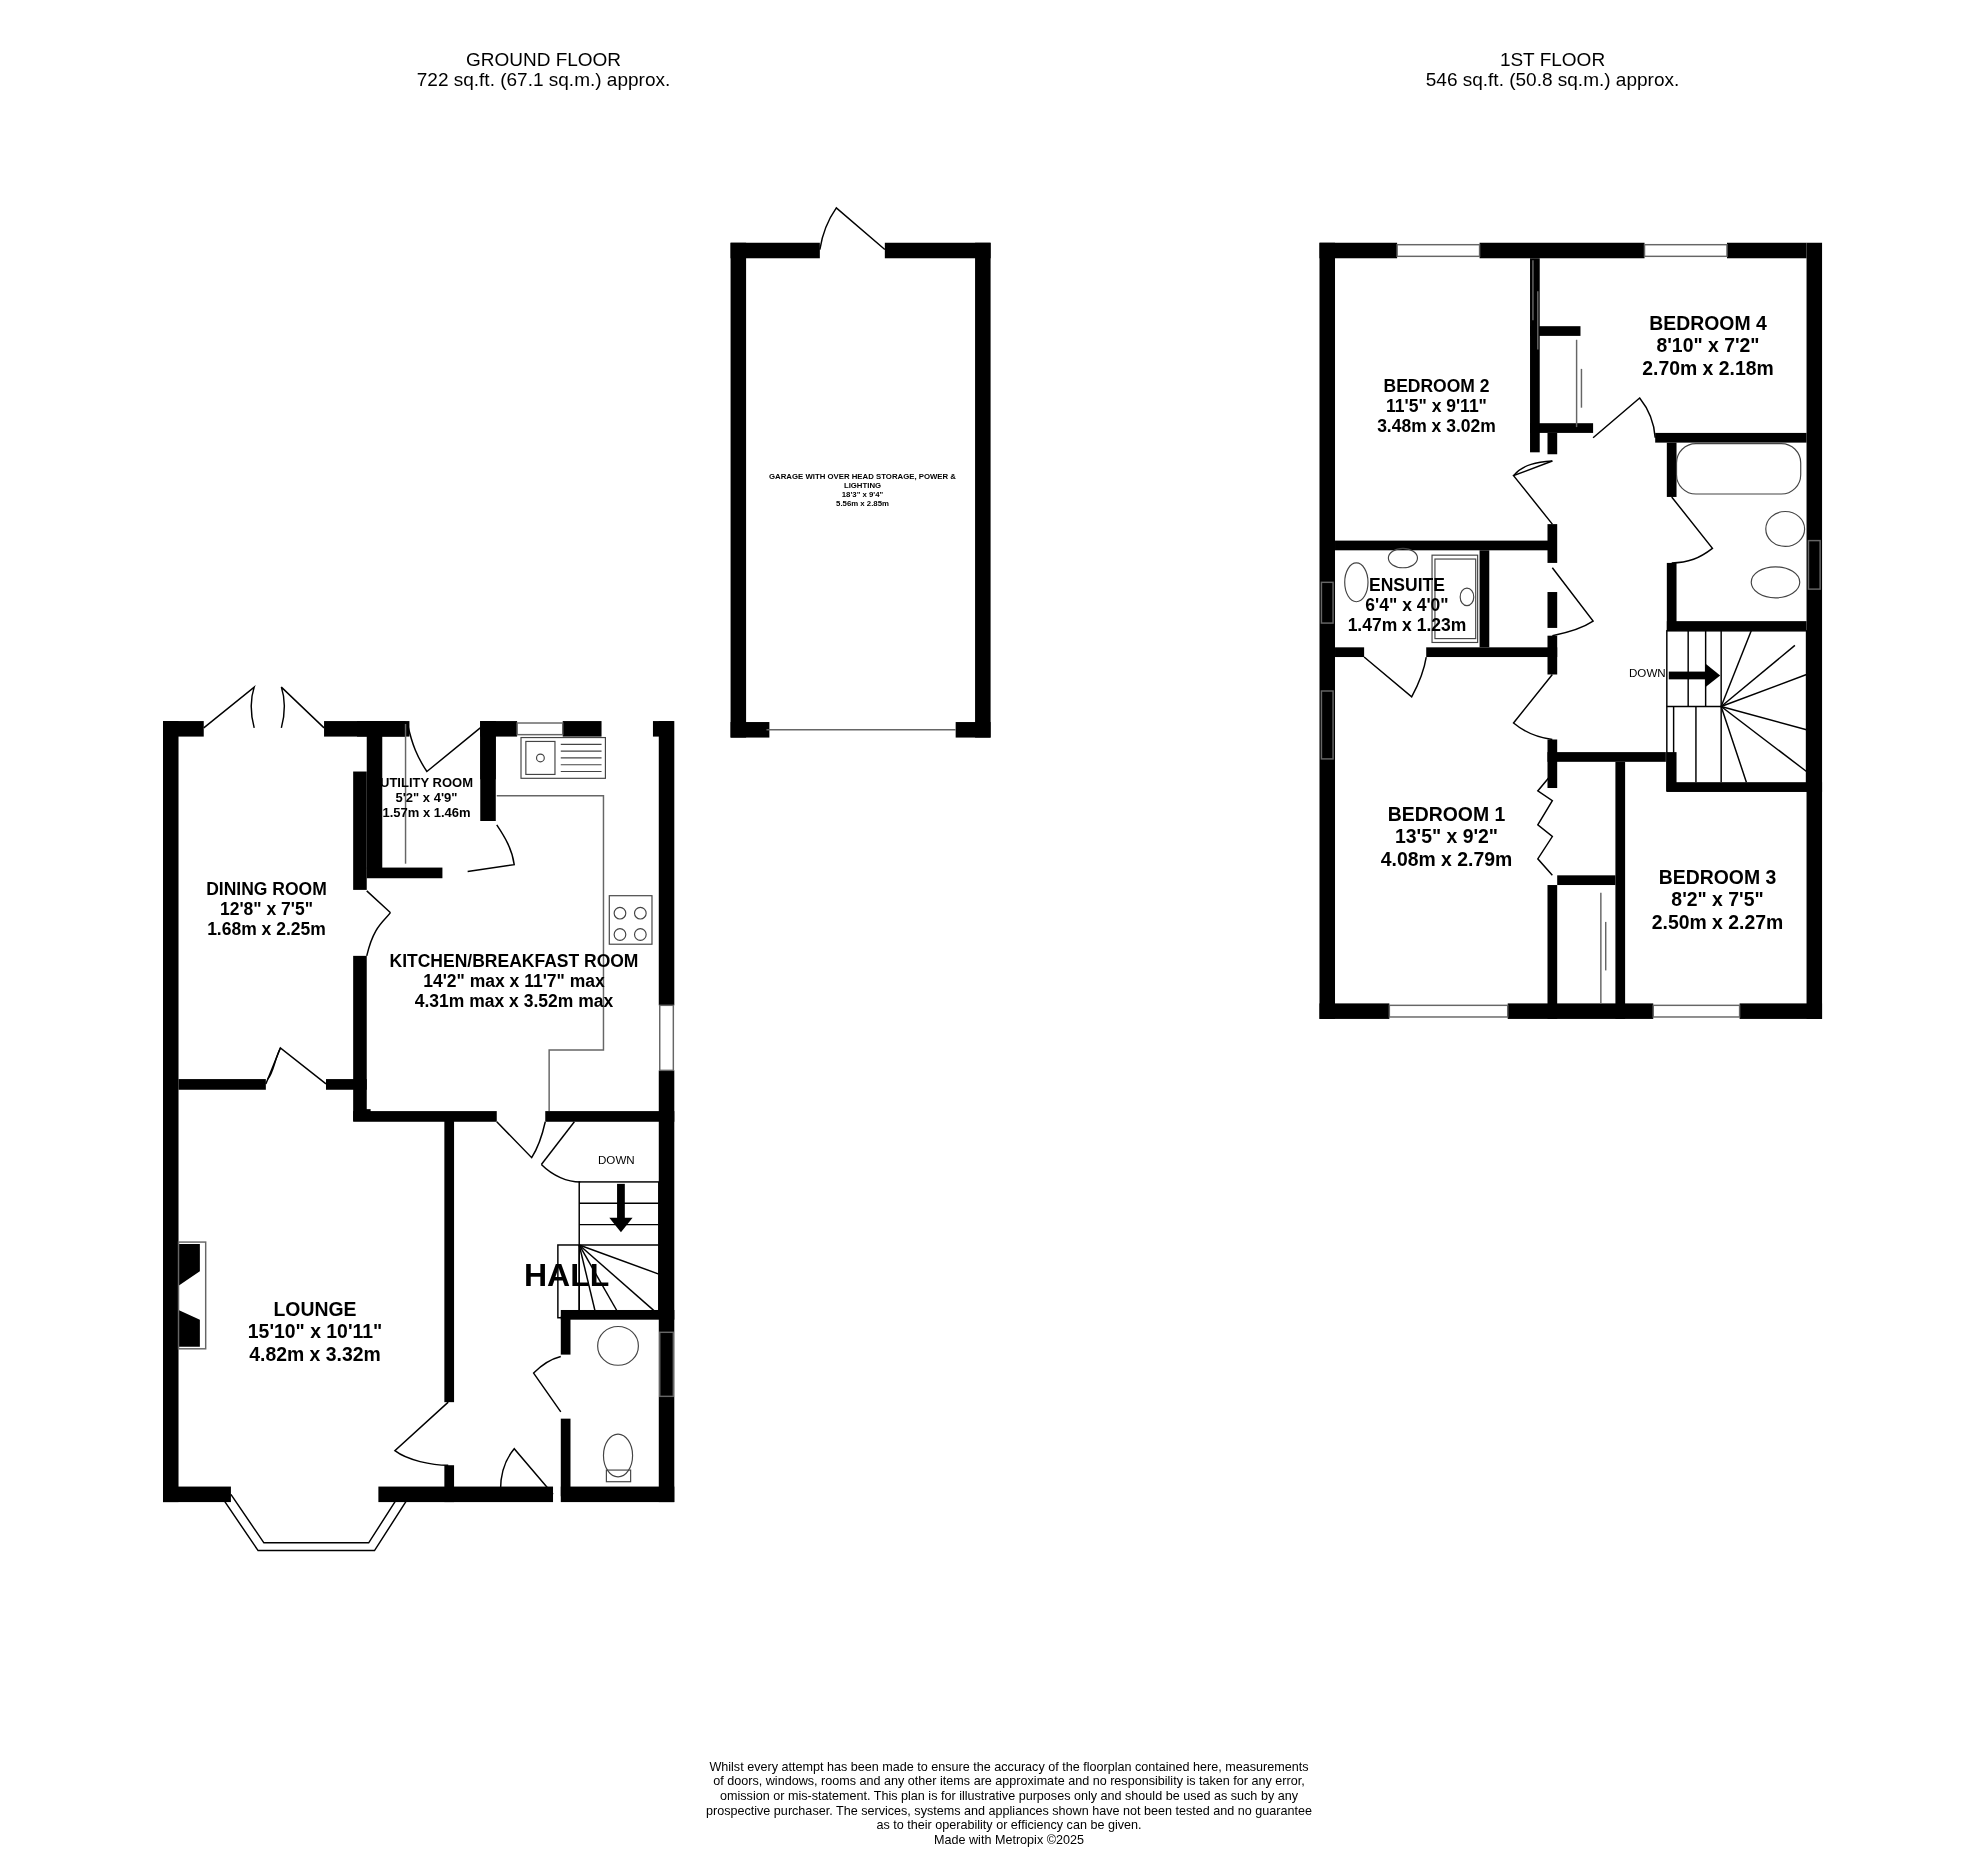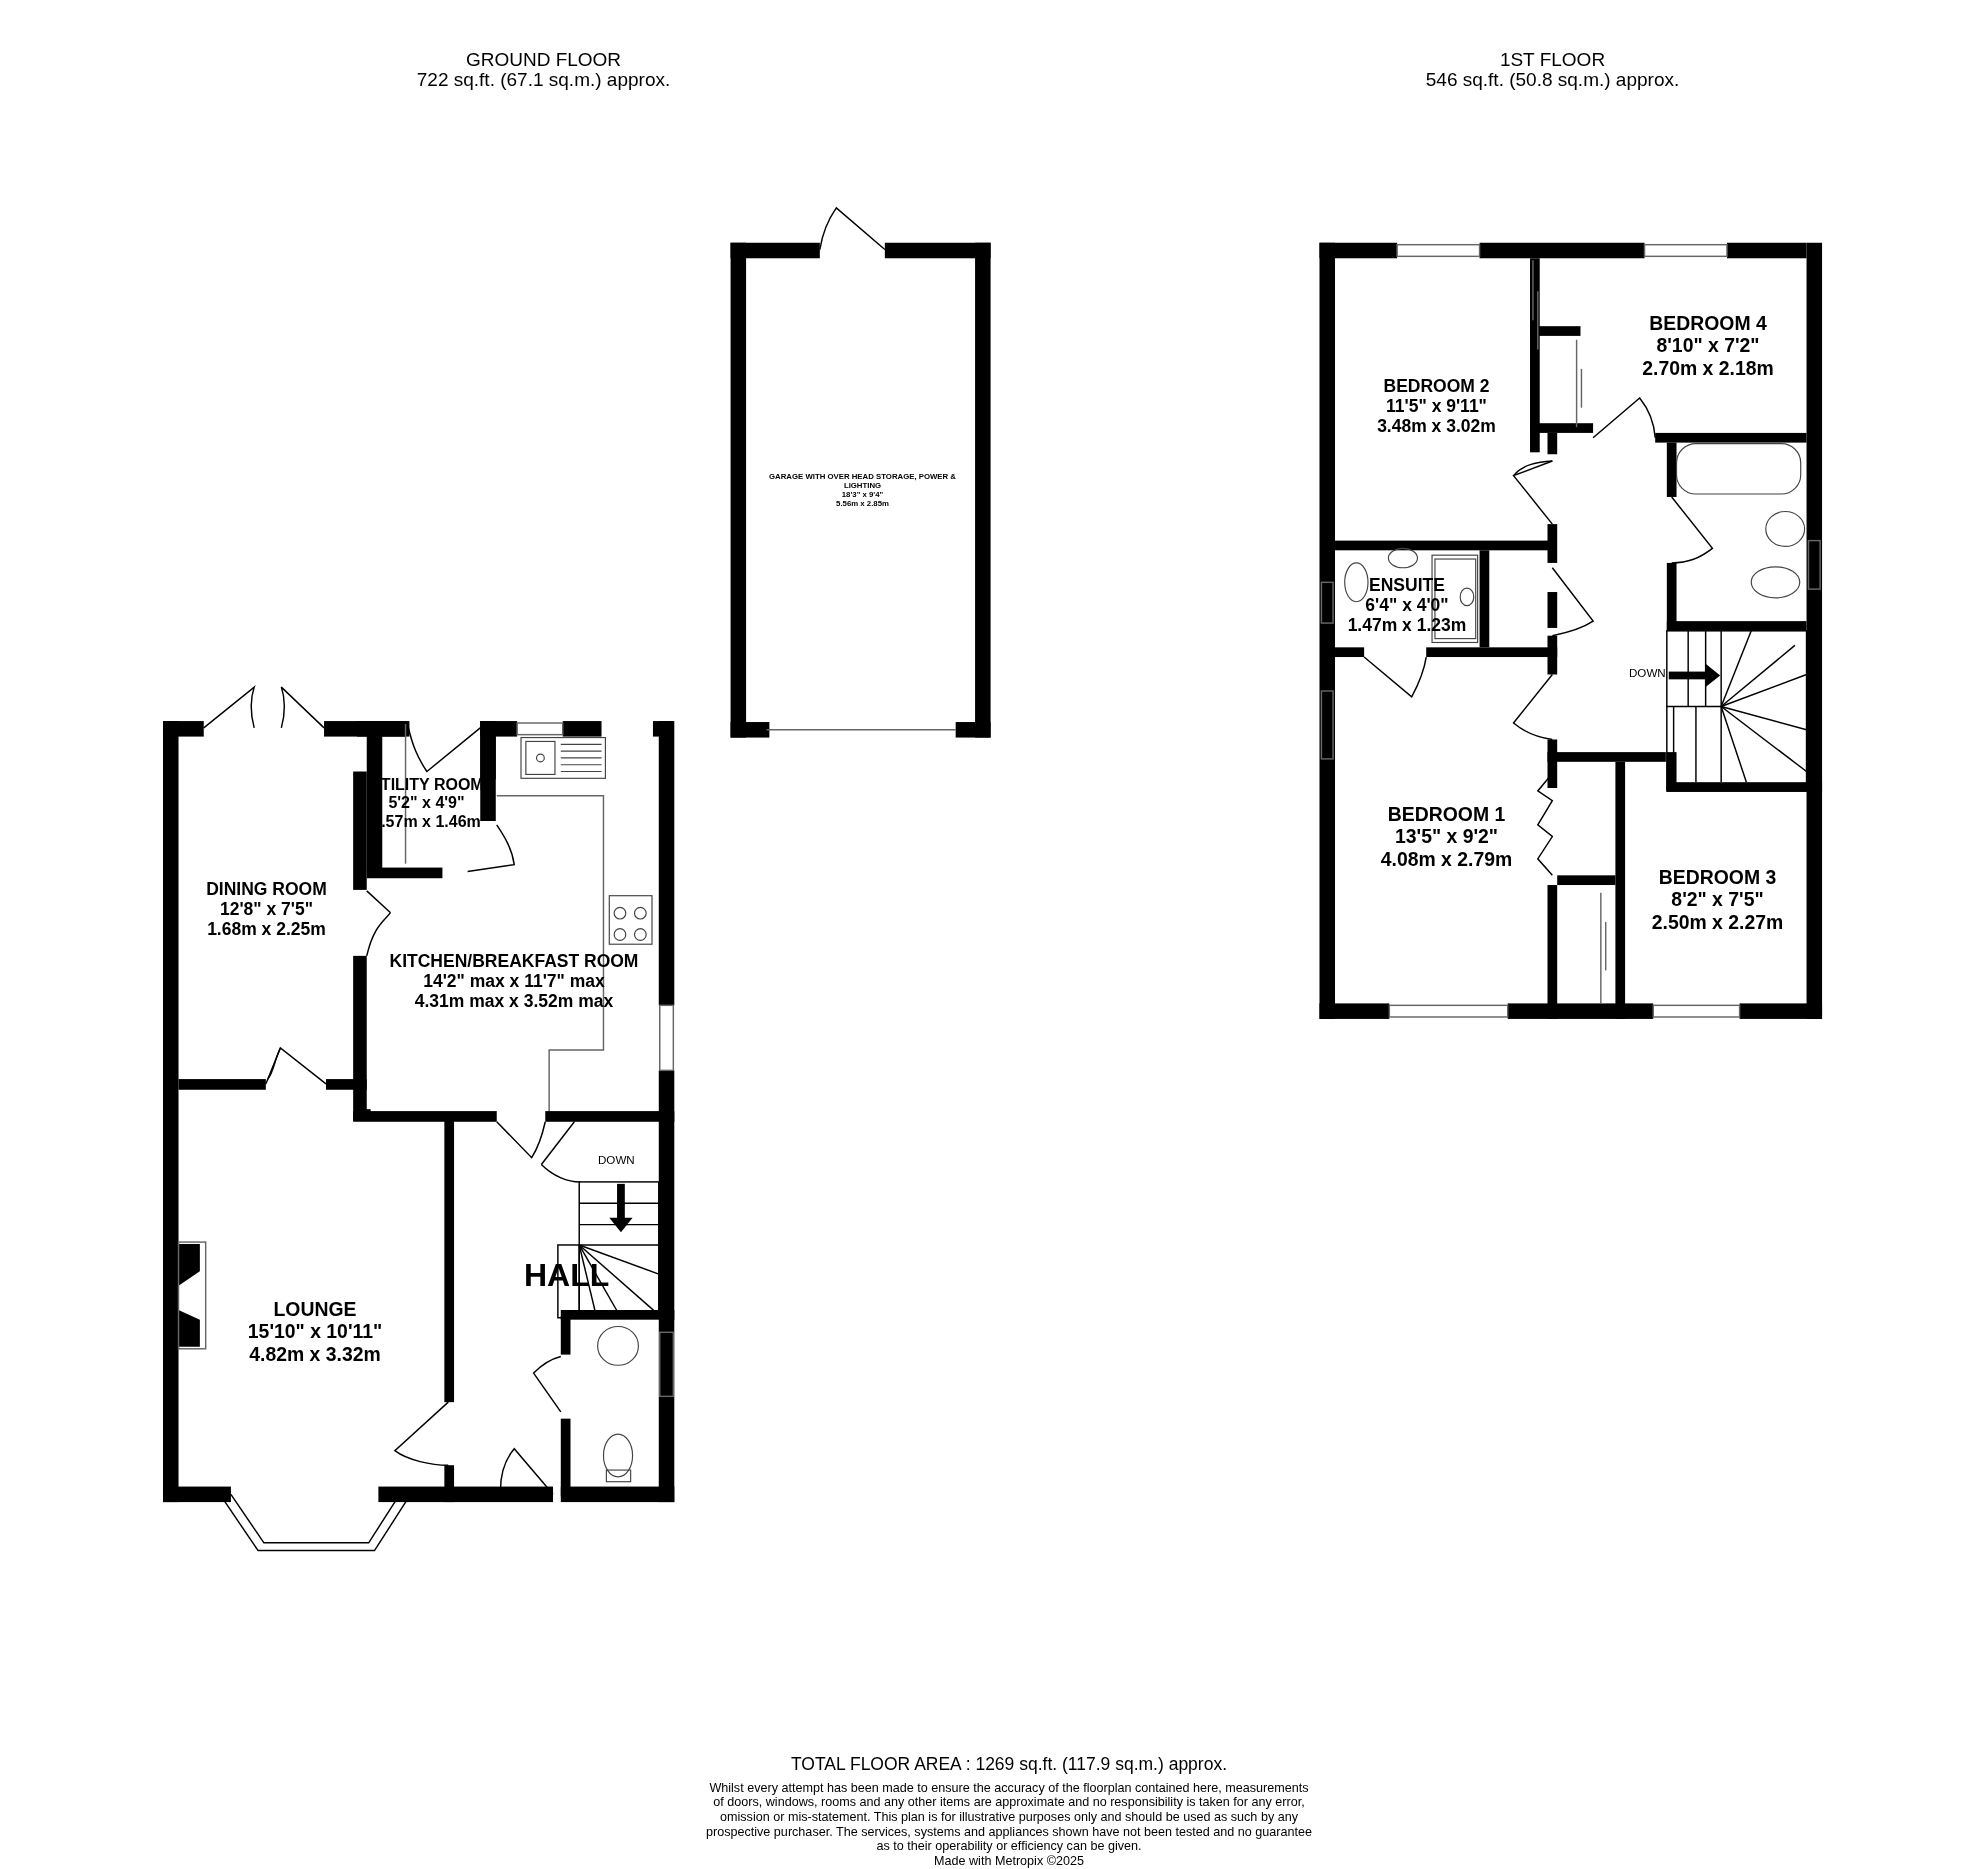--- a/index.html
+++ b/index.html
@@ -3,21 +3,21 @@
 <meta charset="utf-8">
 <style>
   html, body { margin:0; padding:0; background:#ffffff; }
   body { width:1987px; height:1870px; position:relative; overflow:hidden; font-family:"Liberation Sans", sans-serif; color:#000; }
   .floor-header { position:absolute; text-align:center; font-size:19px; line-height:20.4px; }
   .plan { position:absolute; left:0; top:0; }
   .room-label { position:absolute; text-align:center; font-weight:bold; white-space:nowrap; line-height:1.15; }
   .room-label .name, .room-label .imp, .room-label .met { display:block; }
   .lbl-lg { font-size:19.4px; }
   .lbl-md { font-size:17.5px; }
-  .lbl-sm { font-size:16px; }
+  .lbl-sm { font-size:13px; }
   .lbl-xs { font-size:7.8px; }
   .stair-down { position:absolute; font-size:11.6px; }
   .footer { position:absolute; left:621px; width:776px; text-align:center; }
   .footer .total { font-size:17.5px; margin-top:0; }
   .footer .disclaimer { font-size:12.6px; line-height:14.6px; margin-top:5.8px; }
 </style>
 </head>
 <body>
 
 <div class="floor-header" style="left:388px; top:50px; width:311px;">
@@ -306,21 +306,20 @@
   <span class="met">4.08m  x 2.79m</span>
 </div>
 <div class="room-label lbl-lg" style="left:1630px; top:866px; width:175px;">
   <span class="name">BEDROOM 3</span>
   <span class="imp">8'2"  x 7'5"</span>
   <span class="met">2.50m  x 2.27m</span>
 </div>
 <div class="stair-down" style="left:1629px; top:666px;">DOWN</div>
 
 <div class="footer" style="top:1754px;">
-  <div class="total">TOTAL FLOOR AREA : 1269 sq.ft. (117.9 sq.m.) approx.</div>
   <div class="disclaimer">
     <div>Whilst every attempt has been made to ensure the accuracy of the floorplan contained here, measurements</div>
     <div>of doors, windows, rooms and any other items are approximate and no responsibility is taken for any error,</div>
     <div>omission or mis-statement. This plan is for illustrative purposes only and should be used as such by any</div>
     <div>prospective purchaser. The services, systems and appliances shown have not been tested and no guarantee</div>
     <div>as to their operability or efficiency can be given.</div>
     <div>Made with Metropix ©2025</div>
   </div>
 </div>
 

